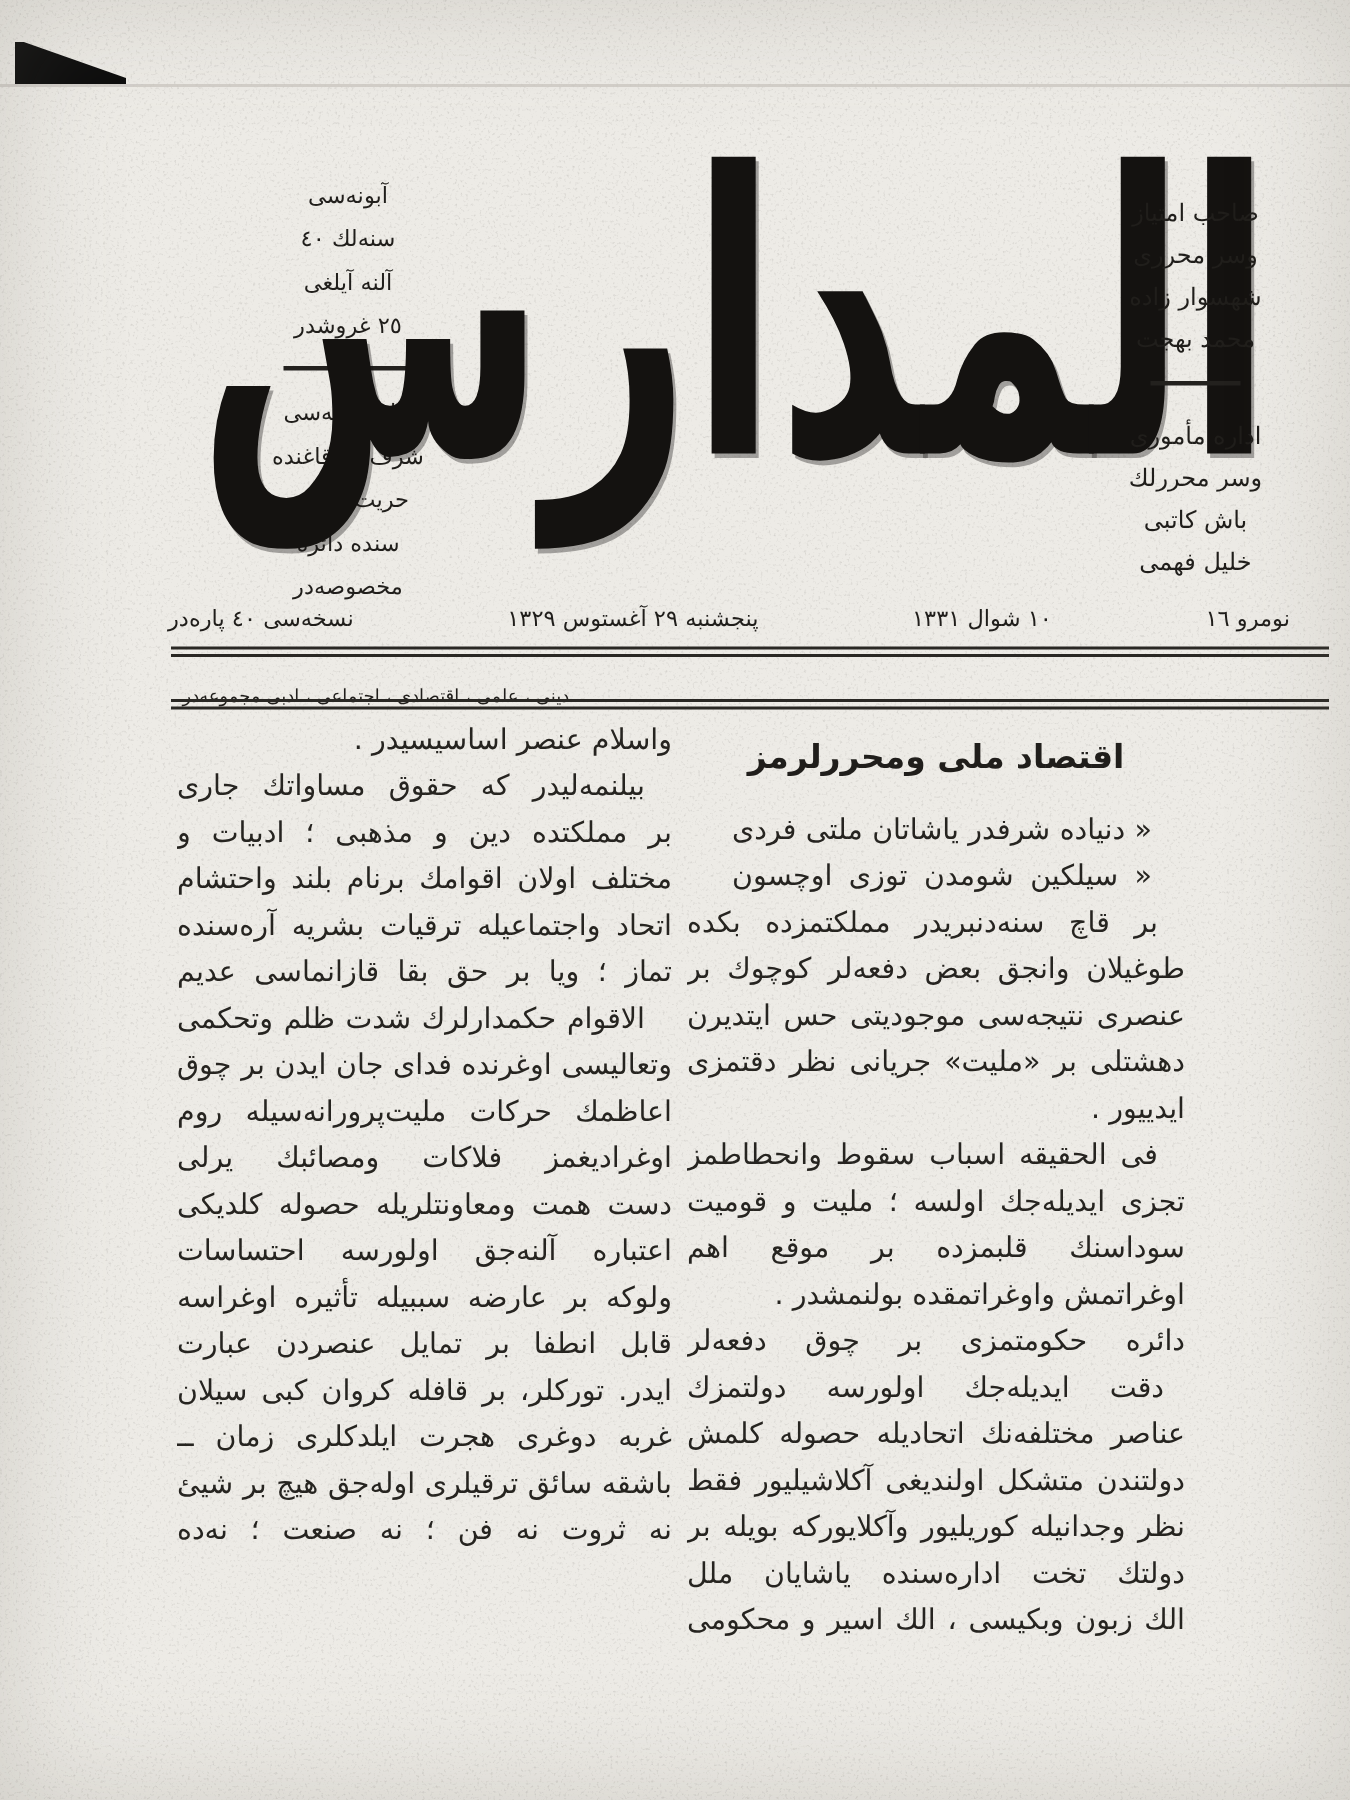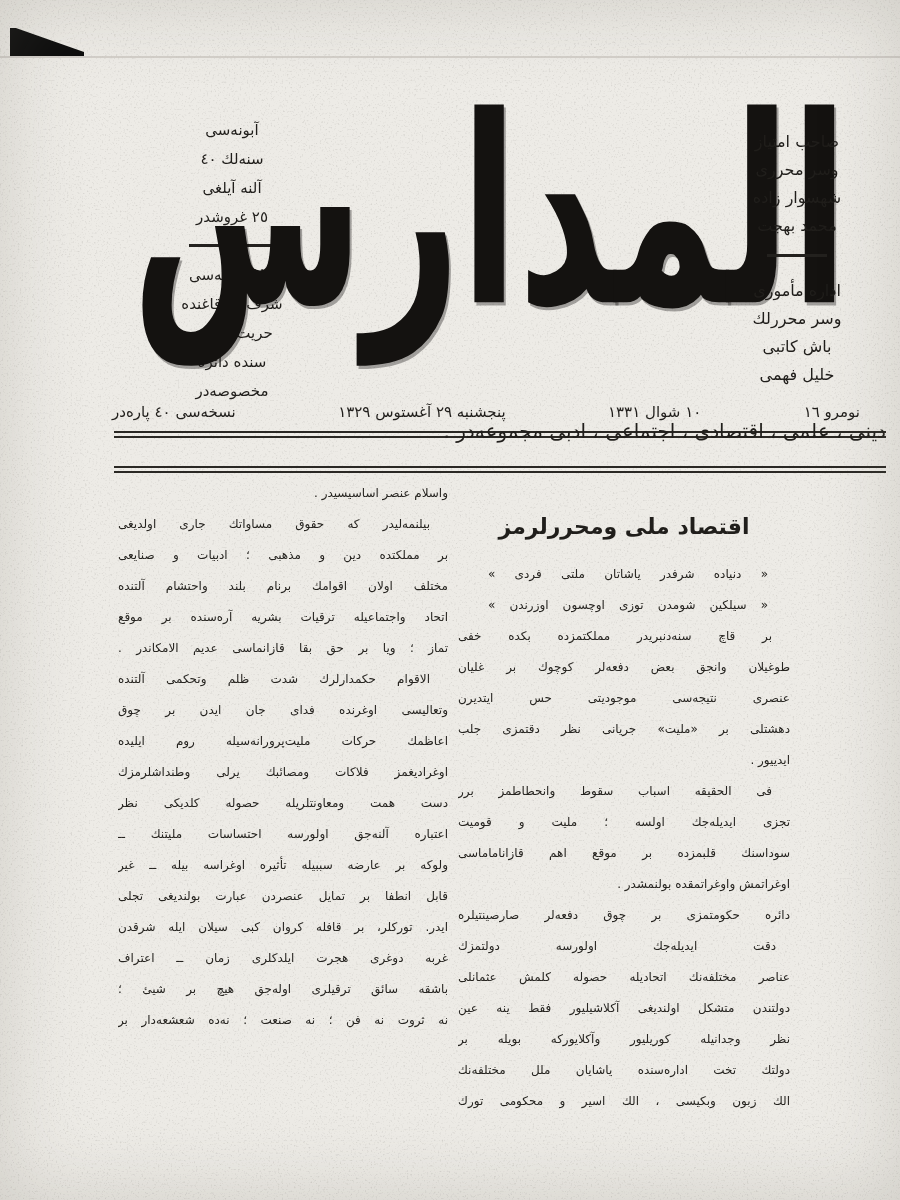--- a/index.html
+++ b/index.html
@@ -40,33 +40,33 @@
     display:flex;flex-direction:row;justify-content:space-between;align-items:center;
     direction:rtl;font-size:15px;white-space:nowrap;
   }
   .dateline .fld{direction:ltr;unicode-bidi:isolate;}
   .rule{position:absolute;left:114px;width:772px;background:transparent;}
   .rule .r1,.rule .r2{height:2px;background:#2a2824;}
   .rule .r2{margin-top:3px;height:1.5px;}
   .rule-a{top:431px;}
   .rule-b{top:466px;}
   .subtitle{
-    position:absolute;left:114px;top:418px;width:772px;height:26px;
-    text-align:right;direction:rtl;font-size:20px;line-height:26px;
+    position:absolute;left:114px;top:451px;width:772px;height:26px;
+    text-align:left;direction:rtl;font-size:12px;line-height:26px;
   }
   
   .col{position:absolute;direction:rtl;}
-  .col-first{left:458px;top:509px;width:332px;}
+  .col-first{left:458px;top:488px;width:332px;}
   .col-second{left:118px;top:478px;width:330px;}
   .headline{
     margin:0 0 14px;height:36px;line-height:36px;
     font-size:22px;font-weight:bold;text-align:center;white-space:nowrap;
   }
   .line{
-    height:31px;line-height:31px;font-size:12px;overflow:hidden;
+    height:31px;line-height:31px;font-size:19px;overflow:hidden;
     text-align:justify;text-align-last:justify;color:#262420;
   }
   .line.short{text-align:right;text-align-last:right;}
   .line.indent{padding-right:18px;}
   .line.poem{padding:0 22px 0 30px;}
   .line.spread{word-spacing:10px;padding-right:14px;}
 </style>
 </head>
 <body>
 

